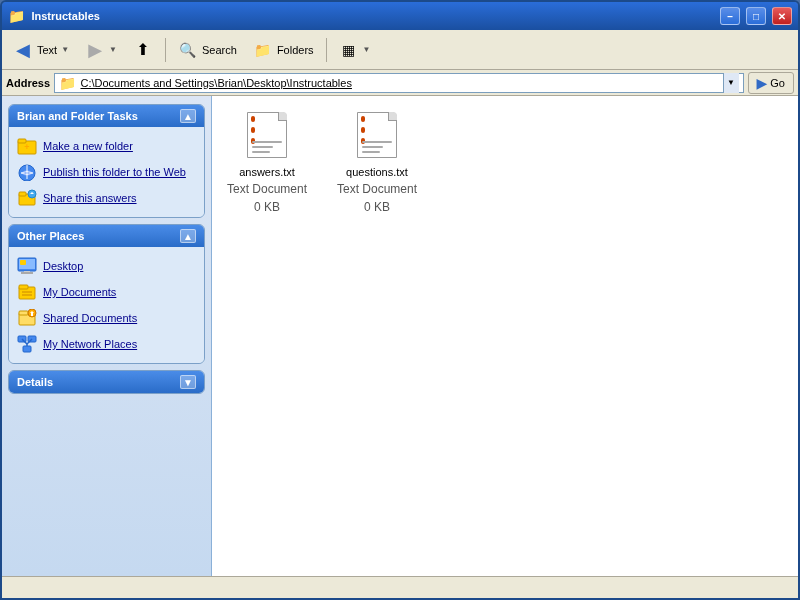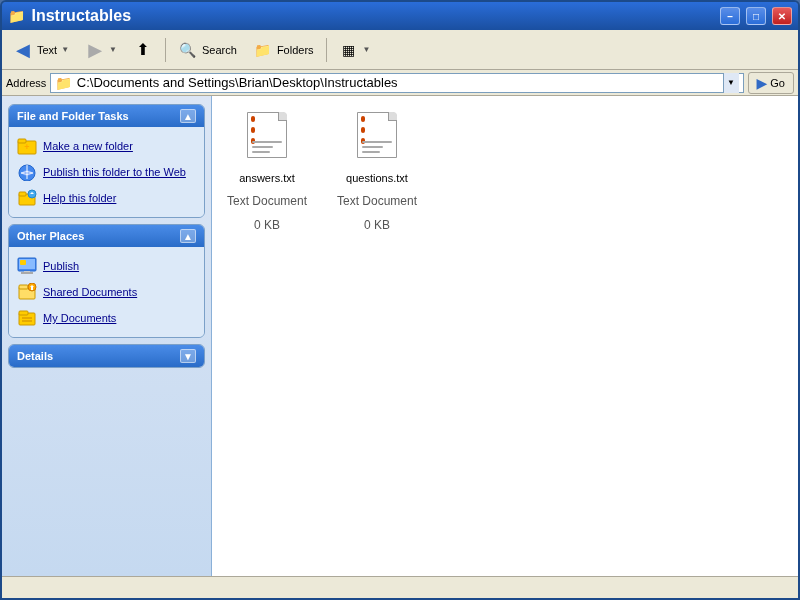--- a/index.html
+++ b/index.html
@@ -28,21 +28,21 @@
       height: 28px;
       display: flex;
       align-items: center;
       padding: 0 6px;
       border-radius: 4px 4px 0 0;
       gap: 6px;
     }
     #title-text {
       color: white;
       font-weight: bold;
-      font-size: 16px;
+      font-size: 11px;
       flex: 1;
     }
     .title-btn {
       width: 20px;
       height: 18px;
       border: 1px solid rgba(255,255,255,0.5);
       border-radius: 3px;
       display: flex;
       align-items: center;
       justify-content: center;
@@ -121,34 +121,36 @@
       display: flex;
       align-items: center;
       padding: 0 4px;
       border-bottom: 1px solid #aca899;
       gap: 4px;
     }
     #address-label {
       color: #000;
       font-size: 11px;
       white-space: nowrap;
+      font-weight: bold;
     }
     #address-field {
       flex: 1;
       height: 20px;
       border: 1px solid #7b9ebd;
       background: white;
       display: flex;
       align-items: center;
       padding: 0 4px;
       gap: 4px;
     }
     #address-path {
       color: #000;
-      font-size: 13px;
+      font-size: 11px;
+      text-decoration: underline;
     }
     #address-dropdown {
       margin-left: auto;
       width: 16px;
       height: 20px;
       border-left: 1px solid #7b9ebd;
       display: flex;
       align-items: center;
       justify-content: center;
       cursor: pointer;
@@ -252,21 +254,21 @@
       flex-wrap: wrap;
       align-content: flex-start;
       gap: 20px;
       overflow-y: auto;
     }
     .file-item {
       width: 90px;
       display: flex;
       flex-direction: column;
       align-items: center;
-      gap: 10px;
+      gap: 4px;
       cursor: pointer;
       padding: 4px;
       border-radius: 3px;
     }
     .file-name {
       font-size: 11px;
       color: #000;
       text-align: center;
       word-break: break-word;
     }
@@ -393,21 +395,21 @@
       <span>Go</span>
     </button>
   </div>
 
   <div id="main">
 
     <div id="left-panel">
 
       <div class="panel-section">
         <div class="panel-header">
-          <span>File and Folder Tasks</span>
+          <span>Brian and Folder Tasks</span>
           <div class="panel-collapse-btn">▲</div>
         </div>
         <div class="panel-body">
           <div class="panel-link">
             <span class="link-icon">
               <svg width="20" height="18" viewBox="0 0 20 18">
                 <rect x="1" y="4" width="18" height="13" rx="1" fill="#ffcc00" stroke="#cc9900" stroke-width="1"></rect>
                 <rect x="1" y="2" width="8" height="4" rx="1" fill="#ffcc00" stroke="#cc9900" stroke-width="1"></rect>
                 <text x="10" y="13" text-anchor="middle" font-size="9" fill="#ffaa00" font-weight="bold">+</text>
               </svg>
@@ -428,65 +430,78 @@
           </div>
           <div class="panel-link">
             <span class="link-icon">
               <svg width="20" height="18" viewBox="0 0 20 18">
                 <rect x="2" y="5" width="16" height="11" rx="1" fill="#ffcc00" stroke="#cc9900" stroke-width="1"></rect>
                 <rect x="2" y="3" width="7" height="4" rx="1" fill="#ffcc00" stroke="#cc9900" stroke-width="1"></rect>
                 <circle cx="15" cy="5" r="4" fill="#44aaee" stroke="#2288cc" stroke-width="1"></circle>
                 <path d="M13 5 L15 3 L17 5 L15 5 L15 8 L15 5Z" fill="white"></path>
               </svg>
             </span>
-            <span>Help this folder</span>
+            <span>Share this answers</span>
           </div>
         </div>
       </div>
 
       <div class="panel-section">
         <div class="panel-header">
           <span>Other Places</span>
           <div class="panel-collapse-btn">▲</div>
         </div>
         <div class="panel-body">
           <div class="panel-link">
             <span class="link-icon">
               <svg width="20" height="18" viewBox="0 0 20 18">
                 <rect x="1" y="1" width="18" height="13" rx="1" fill="#4488ee" stroke="#2266cc" stroke-width="1"></rect>
                 <rect x="7" y="14" width="6" height="2" fill="#ccc"></rect>
                 <rect x="4" y="15" width="12" height="2" fill="#aaa"></rect>
                 <rect x="2" y="2" width="16" height="10" fill="#88bbff"></rect>
                 <rect x="3" y="3" width="6" height="5" fill="#ffcc00" rx="1"></rect>
               </svg>
             </span>
-            <span>Publish</span>
+            <span>Desktop</span>
+          </div>
+          <div class="panel-link">
+            <span class="link-icon">
+              <svg width="20" height="18" viewBox="0 0 20 18">
+                <rect x="2" y="4" width="16" height="12" rx="1" fill="#ffcc00" stroke="#cc9900" stroke-width="1"></rect>
+                <rect x="2" y="2" width="9" height="4" rx="1" fill="#ffcc00" stroke="#cc9900" stroke-width="1"></rect>
+                <line x1="5" y1="9" x2="15" y2="9" stroke="#cc8800" stroke-width="1"></line>
+                <line x1="5" y1="12" x2="15" y2="12" stroke="#cc8800" stroke-width="1"></line>
+              </svg>
+            </span>
+            <span>My Documents</span>
           </div>
           <div class="panel-link">
             <span class="link-icon">
               <svg width="20" height="18" viewBox="0 0 20 18">
                 <rect x="2" y="4" width="16" height="12" rx="1" fill="#ffdd66" stroke="#cc9900" stroke-width="1"></rect>
                 <rect x="2" y="2" width="9" height="4" rx="1" fill="#ffdd66" stroke="#cc9900" stroke-width="1"></rect>
                 <circle cx="15" cy="4" r="4" fill="#ffaa00" stroke="#cc7700" stroke-width="1"></circle>
                 <path d="M13 4 L15 2 L17 4" fill="white" stroke="none"></path>
                 <rect x="14" y="4" width="2" height="3" fill="white"></rect>
               </svg>
             </span>
             <span>Shared Documents</span>
           </div>
           <div class="panel-link">
             <span class="link-icon">
               <svg width="20" height="18" viewBox="0 0 20 18">
-                <rect x="2" y="4" width="16" height="12" rx="1" fill="#ffcc00" stroke="#cc9900" stroke-width="1"></rect>
-                <rect x="2" y="2" width="9" height="4" rx="1" fill="#ffcc00" stroke="#cc9900" stroke-width="1"></rect>
-                <line x1="5" y1="9" x2="15" y2="9" stroke="#cc8800" stroke-width="1"></line>
-                <line x1="5" y1="12" x2="15" y2="12" stroke="#cc8800" stroke-width="1"></line>
-              </svg>
-            </span>
-            <span>My Documents</span>
+                <rect x="1" y="1" width="8" height="6" rx="1" fill="#4488ee" stroke="#2266cc" stroke-width="1"></rect>
+                <rect x="11" y="1" width="8" height="6" rx="1" fill="#4488ee" stroke="#2266cc" stroke-width="1"></rect>
+                <rect x="6" y="11" width="8" height="6" rx="1" fill="#4488ee" stroke="#2266cc" stroke-width="1"></rect>
+                <line x1="5" y1="4" x2="10" y2="9" stroke="#2266cc" stroke-width="1.5"></line>
+                <line x1="15" y1="4" x2="10" y2="9" stroke="#2266cc" stroke-width="1.5"></line>
+                <line x1="10" y1="9" x2="10" y2="11" stroke="#2266cc" stroke-width="1.5"></line>
+              </svg>
+            </span>
+            <span>My Network Places</span>
           </div>
         </div>
       </div>
 
       <div class="panel-section">
         <div class="panel-header">
           <span>Details</span>
           <div class="panel-collapse-btn">▼</div>
         </div>
       </div>

